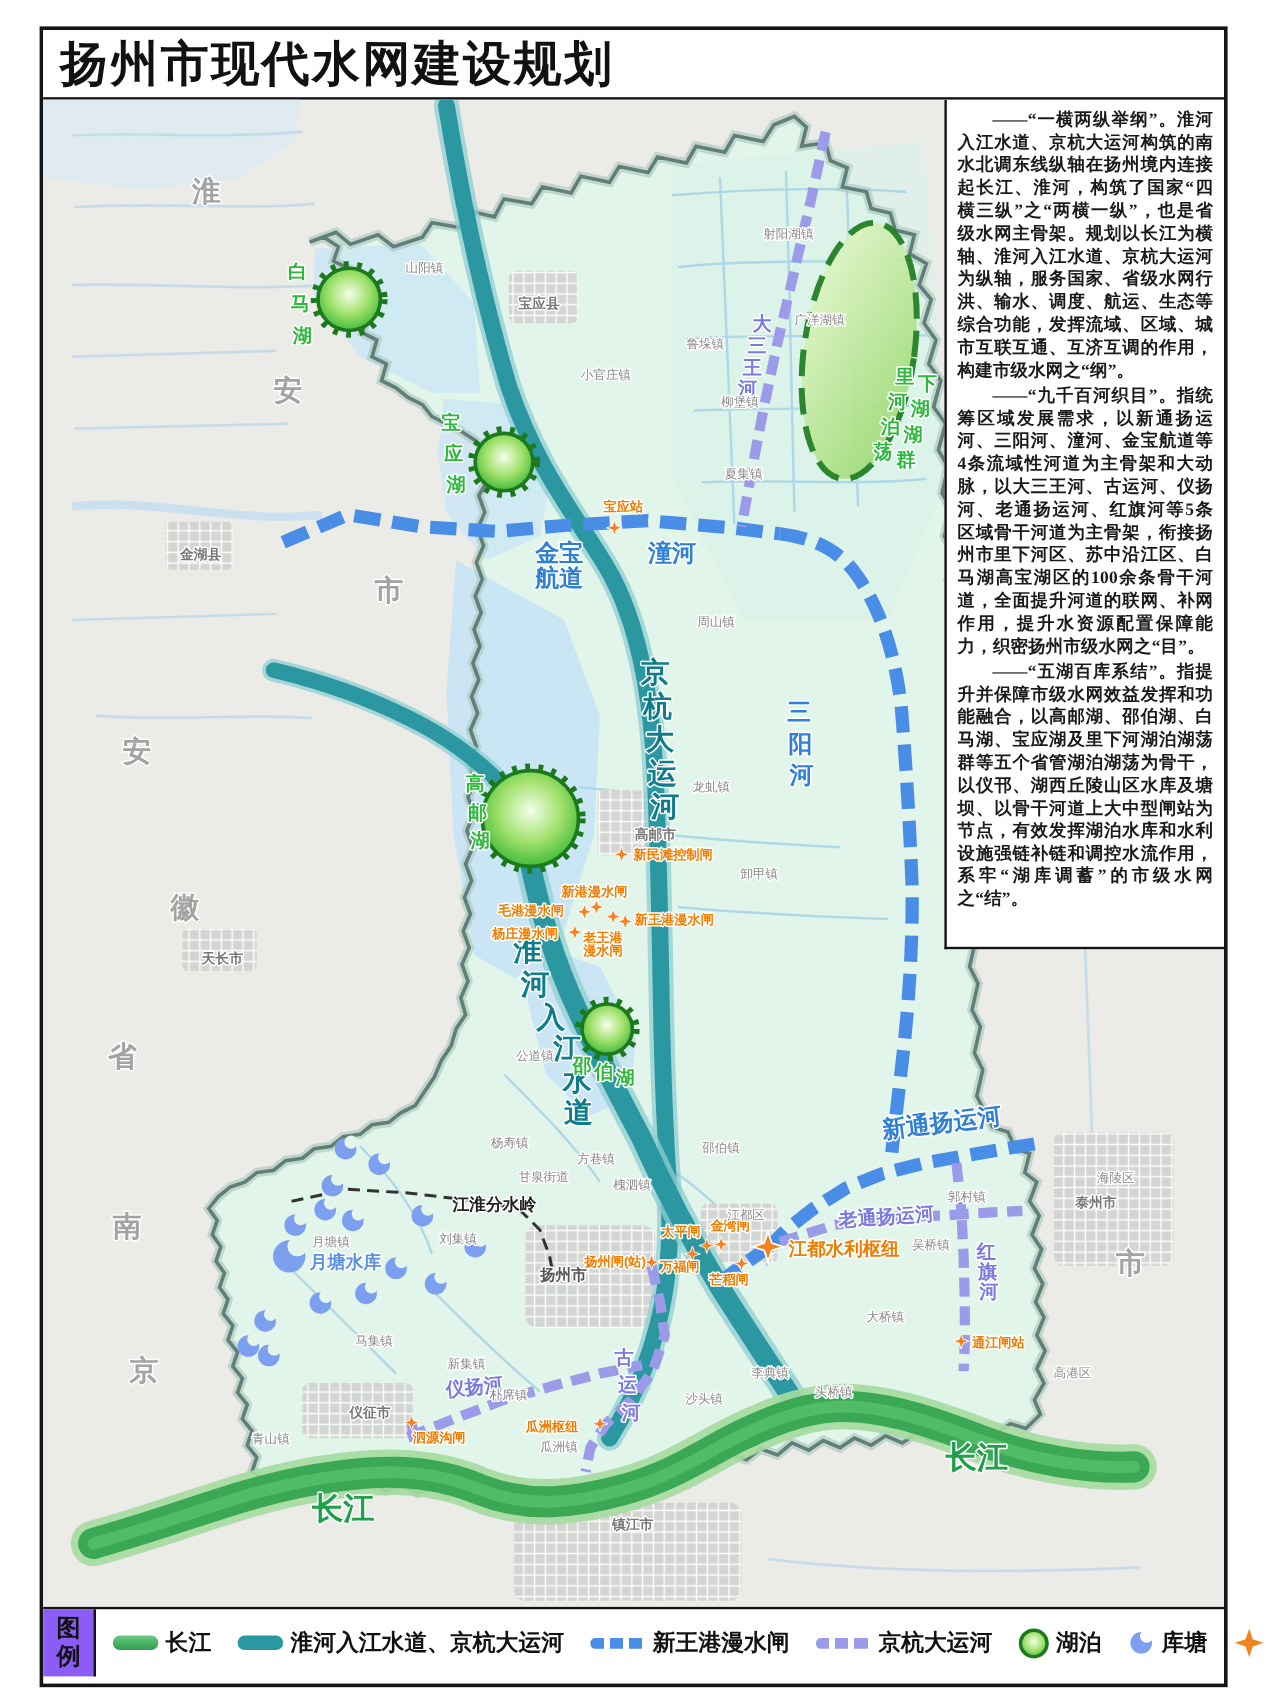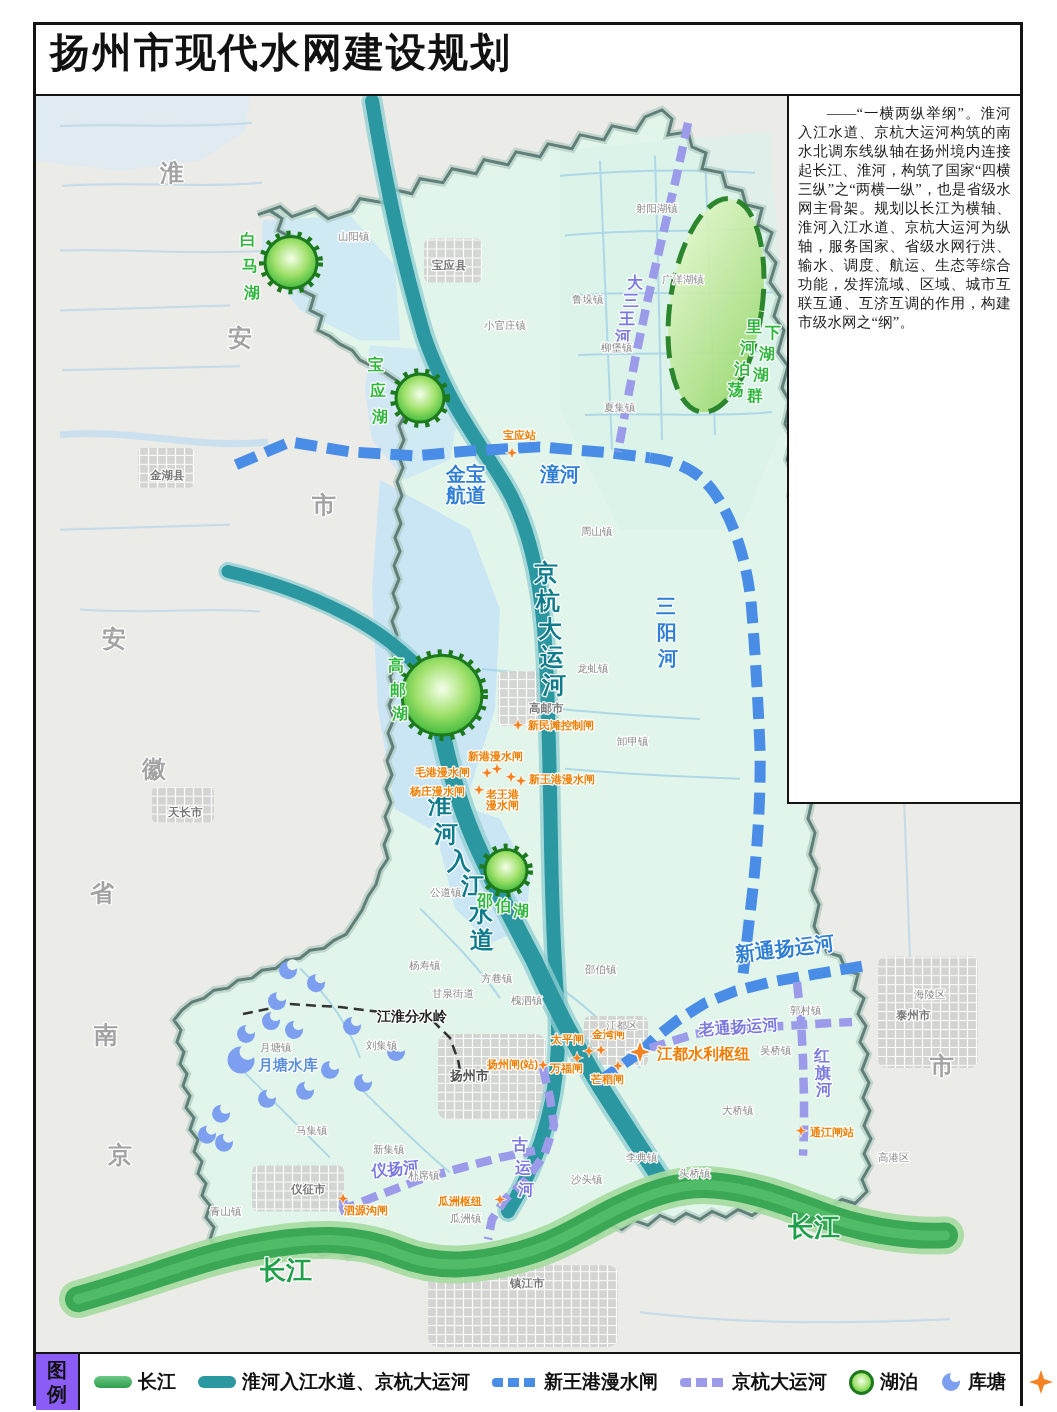--- a/index.html
+++ b/index.html
@@ -1,30 +1,30 @@
 <!DOCTYPE html>
 <html><head>
 <meta charset="utf-8">
 <style>
   html,body{margin:0;padding:0;background:#fff;}
   .page{position:relative;width:1057px;height:1412px;background:#fff;overflow:hidden;
         font-family:"Liberation Sans",sans-serif;}
   .sheet{position:absolute;left:33px;top:22px;width:990px;height:1384px;
          border:3px solid #141414;box-sizing:border-box;background:#fff;}
-  .hdr{height:69px;display:flex;background:#fff;}
+  .hdr{height:56px;display:flex;align-items:center;background:#fff;}
   .hdr .title{font-size:40px;font-weight:bold;color:#111;letter-spacing:2px;margin-left:14px;}
   .hdr .subtitle{font-size:29px;font-weight:bold;color:#111;letter-spacing:1px;margin-left:auto;margin-right:40px;}
   .map-area{position:relative;width:100%;height:1260px;border-top:2px solid #141414;
             border-bottom:2px solid #141414;box-sizing:border-box;background:#ebebe8;overflow:hidden;}
   .map-area svg{display:block;width:100%;height:100%;}
   .info-panel{position:absolute;top:0;right:0;width:233px;height:708px;background:#fff;
               border:2.5px solid #141414;border-top:none;border-right:none;box-sizing:border-box;
               padding:8px 9px 6px 9px;overflow:hidden;}
   .info-panel p{margin:0 0 2px 0;text-indent:2em;font-family:"Liberation Serif",serif;
-                font-weight:400;font-size:14.5px;line-height:1.31;letter-spacing:.2px;
+                font-weight:700;font-size:14.5px;line-height:1.31;letter-spacing:.2px;
                 color:#1a1a1a;text-align:justify;}
   .legend-bar{height:56px;display:flex;align-items:stretch;background:#fff;}
   .lg-title{width:46px;display:flex;align-items:center;justify-content:center;text-align:center;
             font-size:20px;font-weight:bold;color:#111;background:#8b5cf6;
             border-right:2px solid #141414;line-height:24px;word-break:break-all;padding:0 11px;box-sizing:content-box;}
   .lg-items{display:flex;align-items:center;gap:8px;padding-left:14px;flex:1;}
   .lg-item{display:flex;align-items:center;gap:6px;margin-right:14px;}
   .lg-item span.lbl{font-size:19px;font-weight:bold;color:#111;white-space:nowrap;}
   .sw{display:inline-block;vertical-align:middle;}
   .sw-yangtze{width:38px;height:12px;border-radius:6px;background:linear-gradient(#6cc983,#2f9e4f);}
@@ -315,20 +315,22 @@
             <text class="ml city"><tspan x="896" y="1011">泰州市</tspan></text>
             <text class="ml town"><tspan x="914" y="990">海陵区</tspan></text>
             <text class="ml town"><tspan x="878" y="1153">高港区</tspan></text>
             <text class="ml city"><tspan x="510" y="1280">镇江市</tspan></text>
           </g>
       </svg>
 
       <div class="info-panel">
         <div id="info-paragraphs">
             <p>——“一横两纵举纲”。淮河入江水道、京杭大运河构筑的南水北调东线纵轴在扬州境内连接起长江、淮河，构筑了国家“四横三纵”之“两横一纵”，也是省级水网主骨架。规划以长江为横轴、淮河入江水道、京杭大运河为纵轴，服务国家、省级水网行洪、输水、调度、航运、生态等综合功能，发挥流域、区域、城市互联互通、互济互调的作用，构建市级水网之“纲”。</p>
+            <p>——“九千百河织目”。指统筹区域发展需求，以新通扬运河、三阳河、潼河、金宝航道等4条流域性河道为主骨架和大动脉，以大三王河、古运河、仪扬河、老通扬运河、红旗河等5条区域骨干河道为主骨架，衔接扬州市里下河区、苏中沿江区、白马湖高宝湖区的100余条骨干河道，全面提升河道的联网、补网作用，提升水资源配置保障能力，织密扬州市级水网之“目”。</p>
+            <p>——“五湖百库系结”。指提升并保障市级水网效益发挥和功能融合，以高邮湖、邵伯湖、白马湖、宝应湖及里下河湖泊湖荡群等五个省管湖泊湖荡为骨干，以仪邗、湖西丘陵山区水库及塘坝、以骨干河道上大中型闸站为节点，有效发挥湖泊水库和水利设施强链补链和调控水流作用，系牢“湖库调蓄”的市级水网之“结”。</p>
           </div>
       </div>
     </div>
 
     <div class="legend-bar">
       <div class="lg-title">图例</div>
       <div class="lg-items" id="legend-items">
           <div class="lg-item">
             <span class="sw sw-yangtze"></span>
             <span class="lbl">长江</span>

